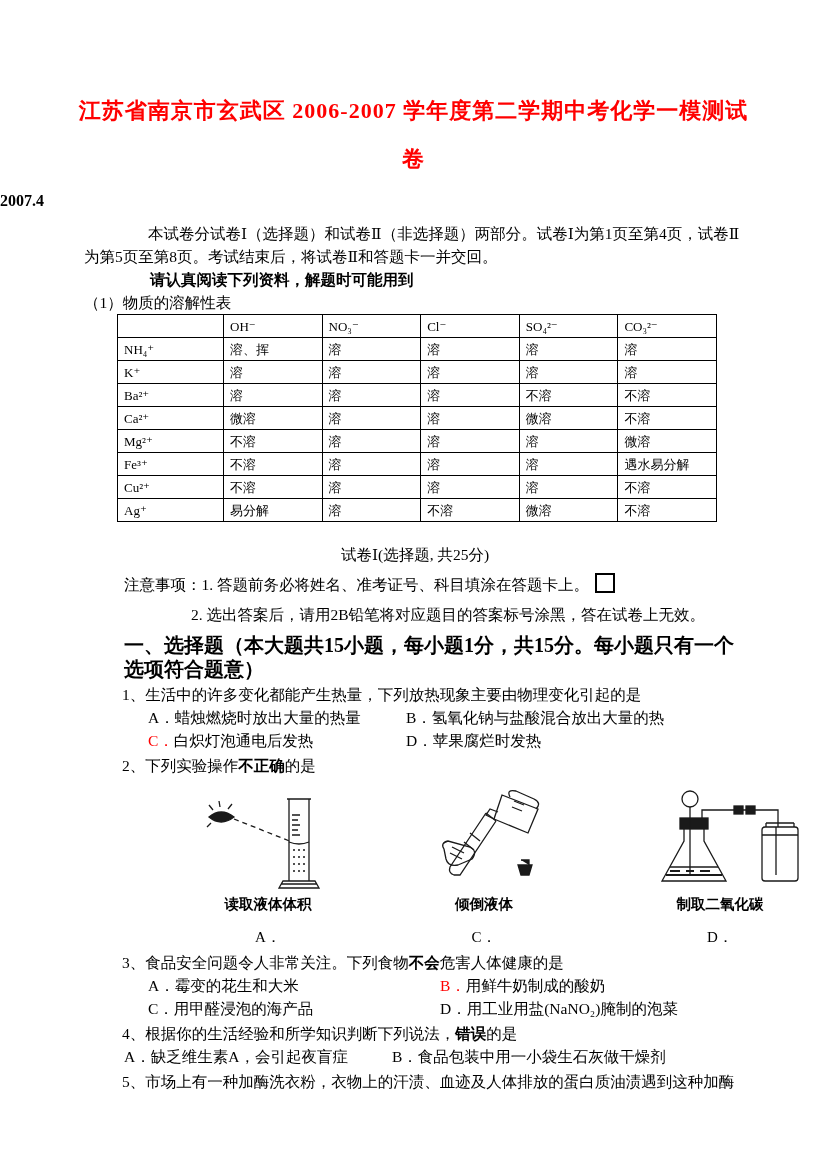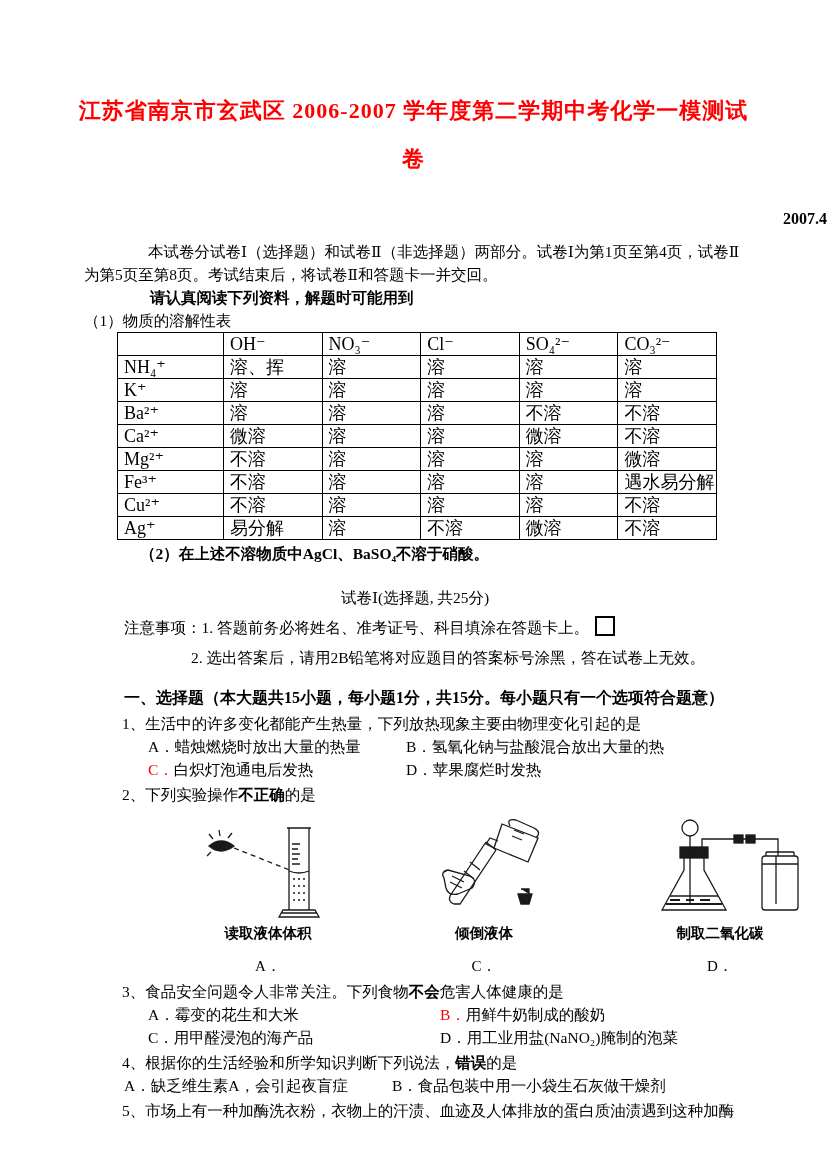--- a/index.html
+++ b/index.html
@@ -14,43 +14,43 @@
     padding-top:96px;
     overflow:hidden;
   }
   .red{color:#ff0000;}
   .bold{font-weight:bold;}
   .title{
     text-align:center;font-weight:bold;color:#ff0000;
     font-size:22px;line-height:30px;letter-spacing:1px;
   }
   .title-l2{margin-top:18px;}
-  .date{text-align:right;font-weight:bold;font-size:16px;margin-top:33px;}
+  .date{text-align:left;font-weight:bold;font-size:16px;margin-top:15px;}
   .content{margin-left:84px;width:662px;}
   .intro{margin-top:10px;text-indent:64px;}
   .readnote{margin-left:66px;font-weight:bold;}
   .tabcap{}
   table.sol{
     border-collapse:collapse;margin-left:33px;width:600px;
-    font-size:18px;line-height:17px;table-layout:fixed;border-radius:19px;
+    font-size:13px;line-height:17px;table-layout:fixed;border-radius:19px;
   }
   table.sol td{
     border:1px solid #000;padding:1px 6px;height:20px;
     white-space:nowrap;overflow:hidden;
   }
   table.sol td.ioncol{width:93px;}
   .note2{margin-left:56px;font-weight:bold;margin-top:2px;}
   .p1head{text-align:center;margin-top:21px;}
   .noticeline{margin-left:40px;margin-top:7px;}
   .notice2{margin-left:107px;margin-top:7px;}
   .ansbox{
     display:inline-block;width:16px;height:16px;border:2px solid #000;
     vertical-align:-3px;margin-left:6px;
   }
-  .sechead{margin-left:40px;font-weight:bold;font-size:16px;margin-top:17px;line-height:24px;}
+  .sechead{margin-left:40px;font-weight:bold;font-size:20px;margin-top:7px;line-height:24px;}
   .stem{margin-left:38px;margin-top:2px;}
   .optrow{display:flex;margin-left:64px;}
   .optrow.q4{margin-left:40px;}
   .optrow .opt0{flex:0 0 auto;}
   .q1 .opt0{width:258px;}
   .q3 .opt0{width:292px;}
   .q4 .opt0{width:268px;}
   .figures{
     display:flex;margin-left:120px;width:600px;
     justify-content:space-between;align-items:flex-end;margin-top:10px;
@@ -144,21 +144,20 @@
         <td class="ioncol">Ag⁺</td>
         <td>易分解</td>
         <td>溶</td>
         <td>不溶</td>
         <td>微溶</td>
         <td>不溶</td>
       </tr>
     </tbody>
       </table>
 
-    <div class="note2">（2）在上述不溶物质中AgCl、BaSO₄不溶于硝酸。</div>
 
     <div class="p1head">试卷Ⅰ(选择题, 共25分)</div>
 
     <div class="noticeline"><span>注意事项：</span><span>1. 答题前务必将姓名、准考证号、科目填涂在答题卡上。</span><span class="ansbox"></span></div>
     <div class="notice2">2. 选出答案后，请用2B铅笔将对应题目的答案标号涂黑，答在试卷上无效。</div>
 
     <div class="sechead">一、选择题（本大题共15小题，每小题1分，共15分。每小题只有一个选项符合题意）</div>
 
     <div class="stem">1、生活中的许多变化都能产生热量，下列放热现象主要由物理变化引起的是</div>
     <div class="optrow q1">

